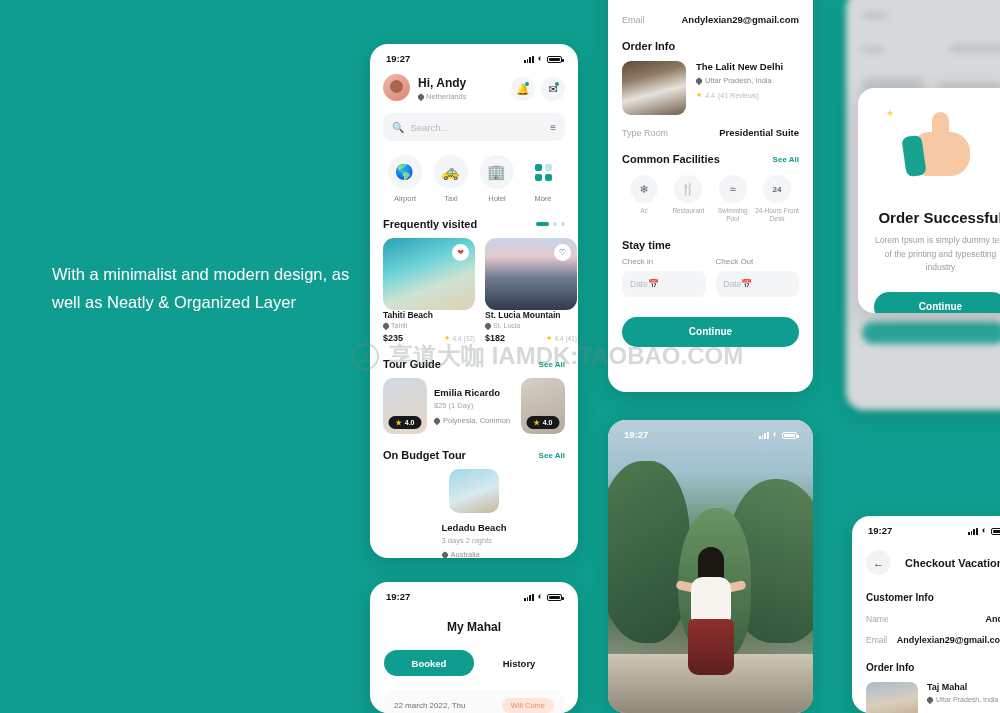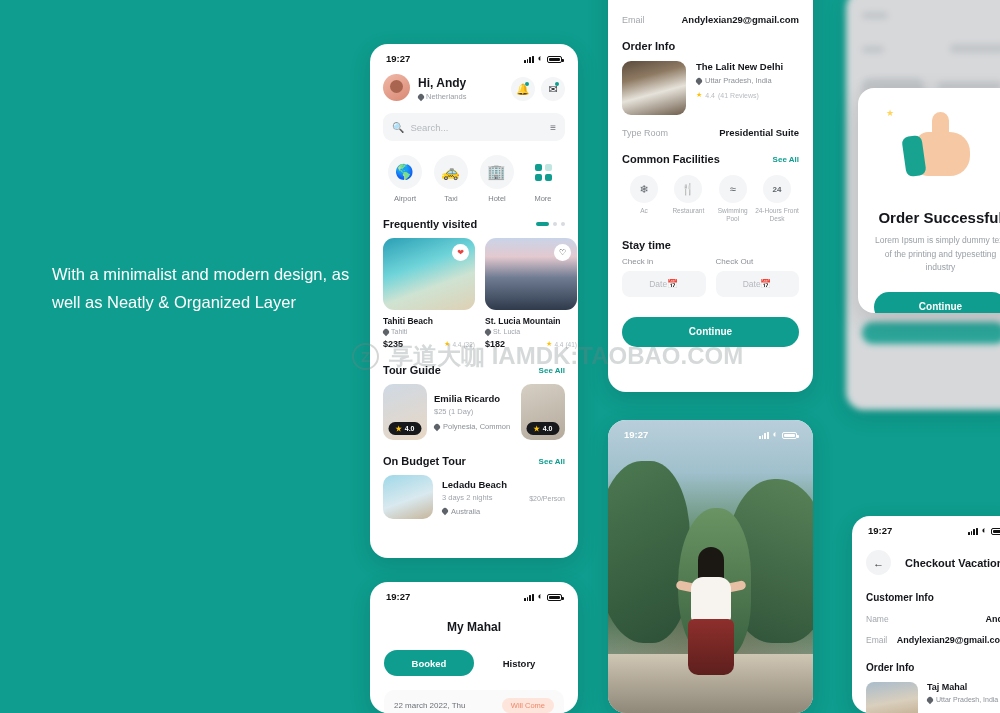--- a/index.html
+++ b/index.html
@@ -100,40 +100,40 @@
   .pager .pd{width:4px;height:4px;border-radius:50%;background:#d7dade;}
   .fv-row { display:flex;gap:10px;margin-top:8px; }
   .fv-card { width:92px; }
   .fv-img { width:92px;height:72px;border-radius:11px;position:relative;overflow:hidden; }
   .fv1 { background:linear-gradient(160deg,#2a9fb5 0%,#6fd4d9 38%,#cfe3d2 64%,#ded0b4 100%); }
   .fv2 { background:linear-gradient(180deg,#c9d4e8 0%,#e3c9cf 26%,#6f7c92 55%,#2f3a4c 100%); }
   .heart {
     position:absolute;top:6px;right:6px;width:17px;height:17px;border-radius:50%;
     background:#fff;display:flex;align-items:center;justify-content:center;font-size:8px;
   }
-  .fv-name{font-size:8.5px;font-weight:bold;color:#14161b;margin-top:6px;}
+  .fv-name{font-size:8.5px;font-weight:bold;color:#14161b;}
   .fv-loc{font-size:7px;color:#a0a5ab;margin-top:2px;display:flex;align-items:center;gap:2px;}
   .fv-bot{display:flex;align-items:center;justify-content:space-between;margin-top:4px;}
   .fv-price{font-size:9px;font-weight:bold;color:#14161b;}
   .fv-rate{font-size:6.5px;color:#b8bcc1;display:flex;align-items:center;gap:2px;}
   .star{color:#FFC107;font-size:7px;}
   .tg-row{display:flex;align-items:center;gap:7px;margin-top:8px;}
   .tg-av{width:44px;height:56px;border-radius:10px;position:relative;overflow:hidden;flex:none;}
   .tg-av.a{background:linear-gradient(160deg,#cfd9e4,#e8d7c4);}
   .tg-av.b{background:linear-gradient(160deg,#d6cfc4,#b4aa9c);}
   .tg-badge{
     position:absolute;left:50%;transform:translateX(-50%);bottom:5px;
     background:#16181c;color:#fff;border-radius:9px;font-size:7px;font-weight:bold;
     padding:2.5px 7px;display:flex;align-items:center;gap:3px;white-space:nowrap;
   }
   .tg-info{flex:1;}
   .tg-name{font-size:9.5px;font-weight:bold;color:#14161b;}
   .tg-price{font-size:7.5px;color:#a0a5ab;margin-top:3px;}
   .tg-loc{font-size:7.5px;color:#8c9197;margin-top:6px;display:flex;align-items:center;gap:3px;}
-  .bt-card{display:flex;align-items:center;gap:9px;margin-top:8px;}
+  .bt-card{display:flex;align-items:center;gap:9px;margin-top:8px;flex-direction:column;}
   .bt-img{width:50px;height:44px;border-radius:10px;flex:none;background:linear-gradient(160deg,#9fd8e8,#d9e9ef 55%,#c6b59a);}
   .bt-name{font-size:9.5px;font-weight:bold;color:#14161b;}
   .bt-sub{font-size:7.5px;color:#a0a5ab;margin-top:3px;}
   .bt-loc{font-size:7.5px;color:#8c9197;margin-top:5px;display:flex;align-items:center;gap:3px;}
   .bt-price{font-size:9.5px;font-weight:bold;color:#14161b;white-space:nowrap;}
   .bt-price span{font-size:7px;color:#a0a5ab;font-weight:normal;}
 
   
   #phone-detail { left: 608px; top: -46px; width: 205px; height: 438px; border-radius: 18px; }
   .p2-pad { padding: 0 14px; }
@@ -149,21 +149,21 @@
   .hotel-rev{font-size:7px;color:#b8bcc1;margin-top:6px;display:flex;align-items:center;gap:3px;}
   .fac-row{display:flex;justify-content:space-between;margin-top:10px;}
   .fac{width:44px;text-align:center;}
   .fac-ico{width:28px;height:28px;border-radius:50%;background:#f4f5f7;margin:0 auto;
     display:flex;align-items:center;justify-content:center;font-size:11px;color:#5d6369;}
   .fac-lb{font-size:6.5px;color:#a3a8ad;margin-top:4px;line-height:1.3;}
   .dt-row{display:flex;gap:10px;margin-top:6px;}
   .dt-col{flex:1;}
   .dt-lb{font-size:8px;color:#8c9197;}
   .dt-inp{margin-top:5px;height:26px;border-radius:8px;background:#f4f5f7;
-    display:flex;align-items:center;justify-content:center;padding:0 8px;}
+    display:flex;align-items:center;justify-content:flex-start;padding:0 8px;}
   .dt-ph{font-size:8.5px;color:#b4b8bd;}
   .cta{
     margin-top:20px;height:30px;border-radius:16px;background:#0E9D8E;color:#fff;
     display:flex;align-items:center;justify-content:center;font-size:10px;font-weight:600;
   }
 
   
   #phone-photo { left: 608px; top: 420px; width: 205px; height: 293px; }
   .photo-bg{
     position:absolute;inset:0;

